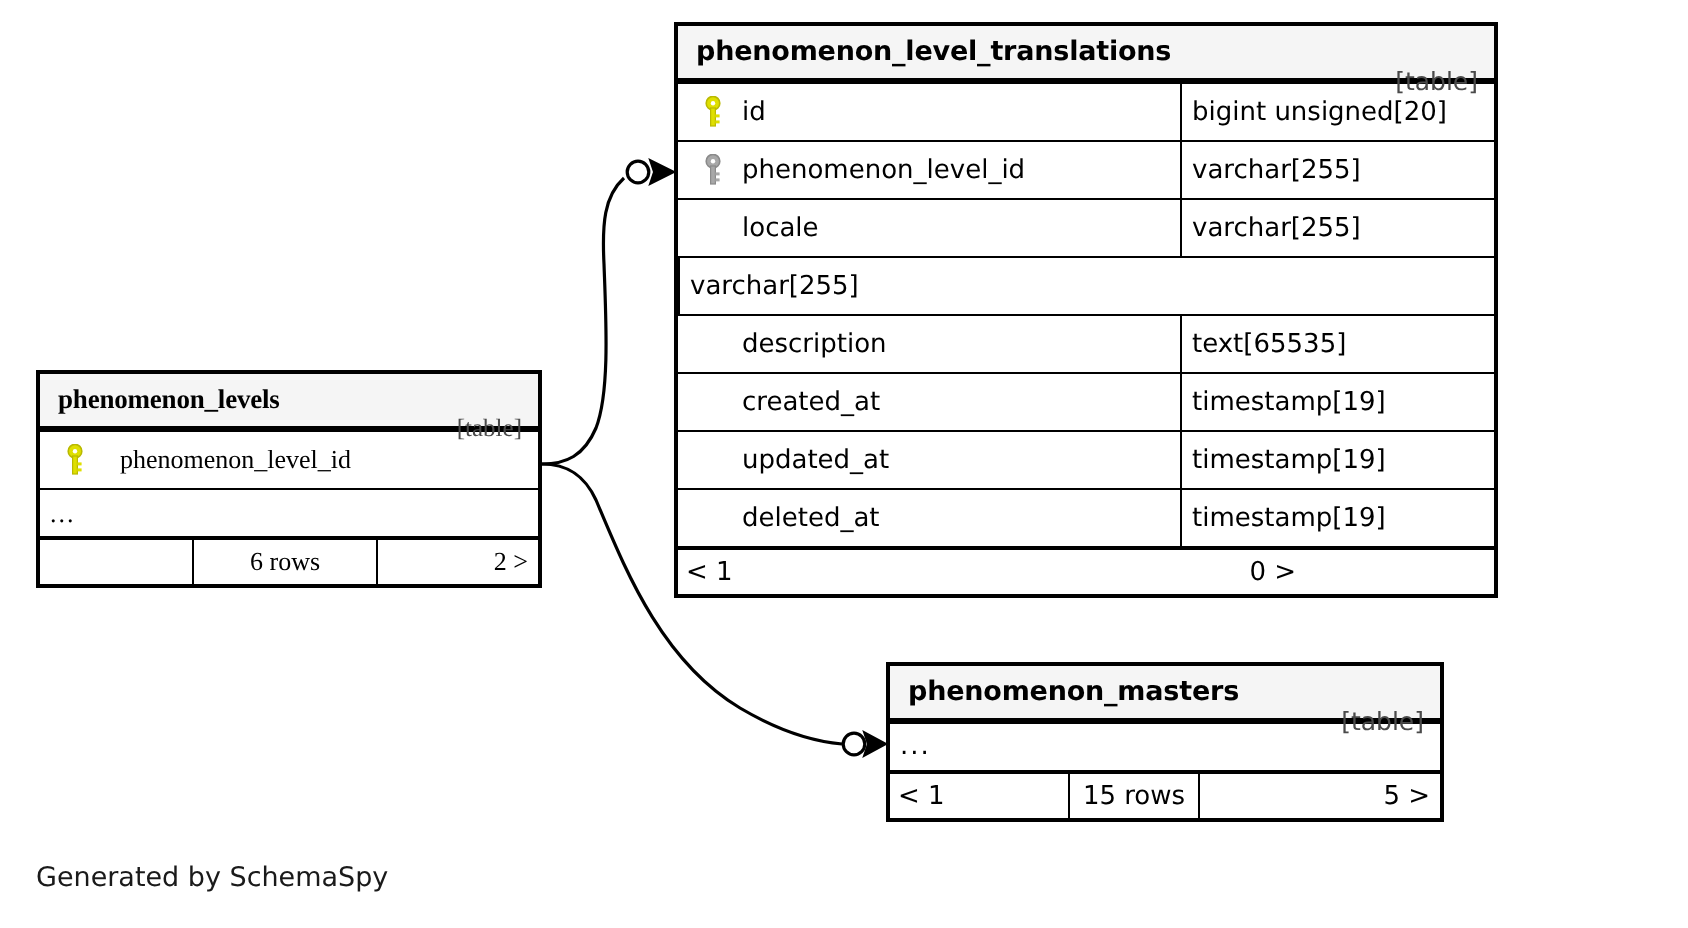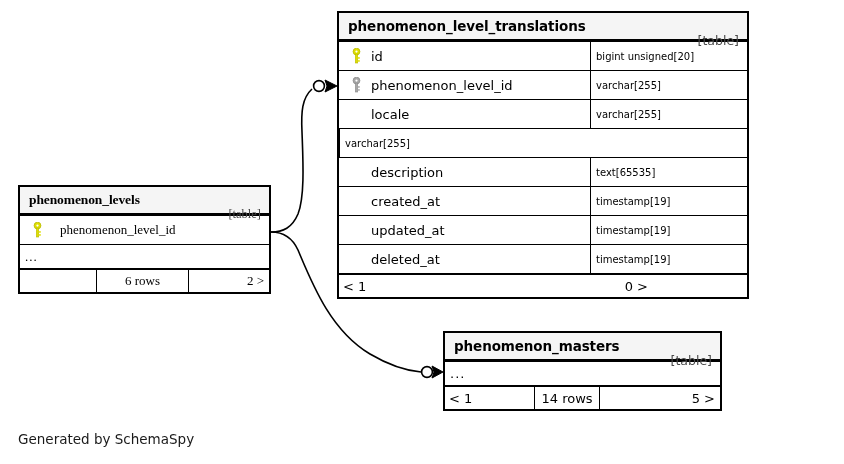--- a/index.html
+++ b/index.html
@@ -100,21 +100,21 @@
     overflow: hidden;
   }
   .col-type {
     display: flex;
     align-items: center;
     flex: 0 0 157px;
     width: 157px;
     border-left: 1px solid #000000;
     box-sizing: border-box;
     padding-left: 5px;
-    font-size: 10px;
+    font-size: 13px;
     white-space: nowrap;
   }
 
   
   .key-slot {
     flex: 0 0 22px;
     width: 22px;
     display: flex;
     align-items: center;
     justify-content: center;
@@ -310,20 +310,20 @@
 
     <div class="tbl-header">
       <span class="tbl-title">phenomenon_masters</span>
       <span class="tbl-kind">[table]</span>
     </div>
 
     <div class="row-ellipsis">...</div>
 
     <div class="tbl-footer">
       <div class="foot-cell foot-left">&lt; 1</div>
-      <div class="foot-cell foot-center">14 rows</div>
+      <div class="foot-cell foot-center">15 rows</div>
       <div class="foot-cell foot-right">5 &gt;</div>
     </div>
   </div>
 
   <div id="credit">Generated by SchemaSpy</div>
 
 </div>
 
 </body></html>

